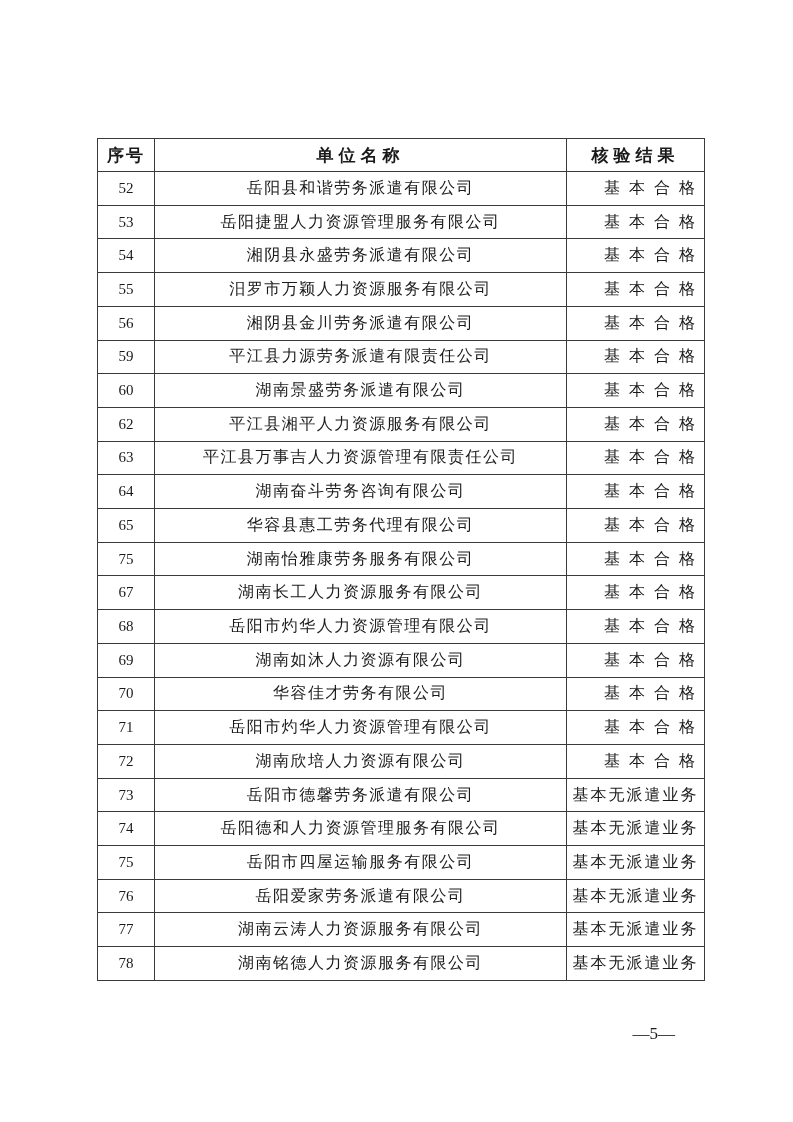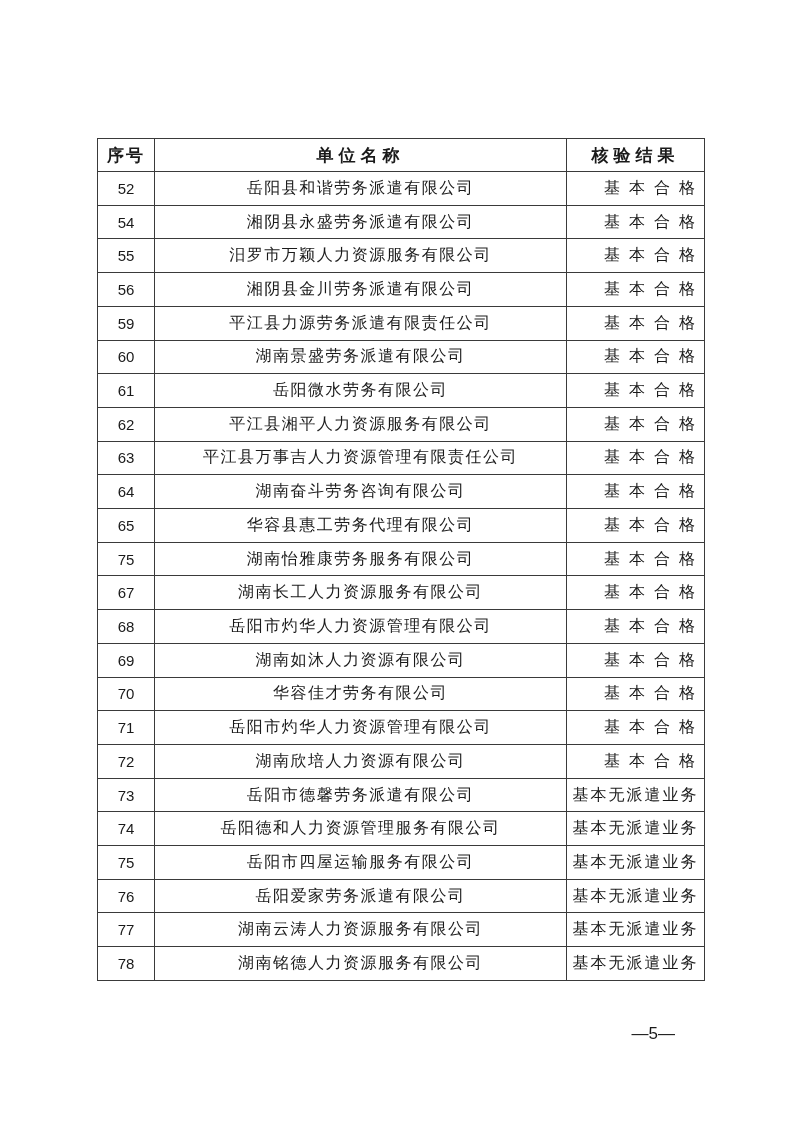--- a/index.html
+++ b/index.html
@@ -5,21 +5,21 @@
   html, body {
     margin: 0;
     padding: 0;
     background: #ffffff;
   }
   .page {
     position: relative;
     width: 793px;
     height: 1122px;
     background: #ffffff;
-    font-family: Liberation Sans, sans-serif;
+    font-family: Liberation Serif, serif;
     color: #1a1a1a;
     overflow: hidden;
   }
   table.verify-table {
     position: absolute;
     left: 97px;
     top: 138px;
     width: 607px;
     height: 843px;
     border-collapse: collapse;
@@ -92,20 +92,25 @@
         <th class="h-result">核验结果</th>
       </tr>
     </thead>
     <tbody>
         <tr>
           <td class="cell-index">52</td>
           <td class="cell-company">岳阳县和谐劳务派遣有限公司</td>
           <td class="cell-result spread">基本合格</td>
         </tr>
         <tr>
+          <td class="cell-index">53</td>
+          <td class="cell-company">岳阳捷盟人力资源管理服务有限公司</td>
+          <td class="cell-result spread">基本合格</td>
+        </tr>
+        <tr>
           <td class="cell-index">54</td>
           <td class="cell-company">湘阴县永盛劳务派遣有限公司</td>
           <td class="cell-result spread">基本合格</td>
         </tr>
         <tr>
           <td class="cell-index">55</td>
           <td class="cell-company">汨罗市万颖人力资源服务有限公司</td>
           <td class="cell-result spread">基本合格</td>
         </tr>
         <tr>
@@ -117,25 +122,20 @@
           <td class="cell-index">59</td>
           <td class="cell-company">平江县力源劳务派遣有限责任公司</td>
           <td class="cell-result spread">基本合格</td>
         </tr>
         <tr>
           <td class="cell-index">60</td>
           <td class="cell-company">湖南景盛劳务派遣有限公司</td>
           <td class="cell-result spread">基本合格</td>
         </tr>
         <tr>
-          <td class="cell-index">61</td>
-          <td class="cell-company">岳阳微水劳务有限公司</td>
-          <td class="cell-result spread">基本合格</td>
-        </tr>
-        <tr>
           <td class="cell-index">62</td>
           <td class="cell-company">平江县湘平人力资源服务有限公司</td>
           <td class="cell-result spread">基本合格</td>
         </tr>
         <tr>
           <td class="cell-index">63</td>
           <td class="cell-company">平江县万事吉人力资源管理有限责任公司</td>
           <td class="cell-result spread">基本合格</td>
         </tr>
         <tr>

